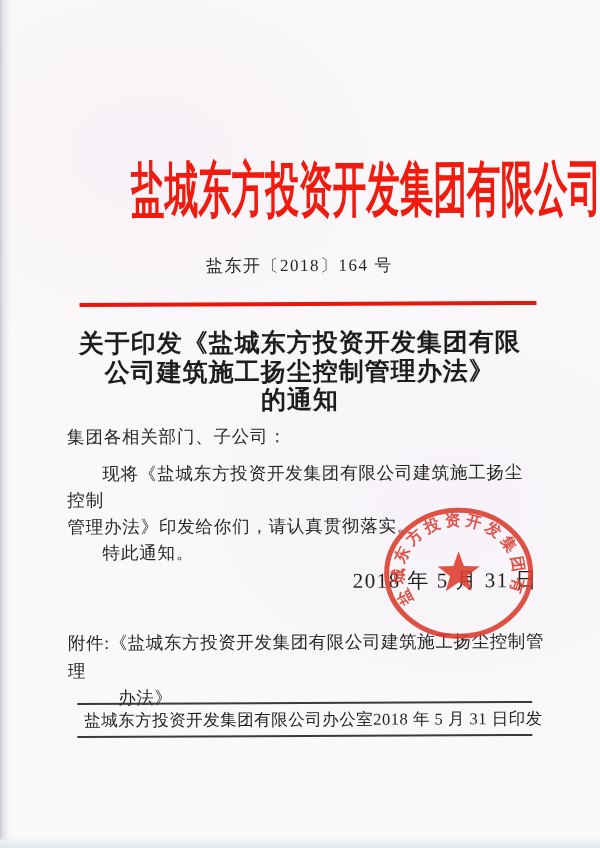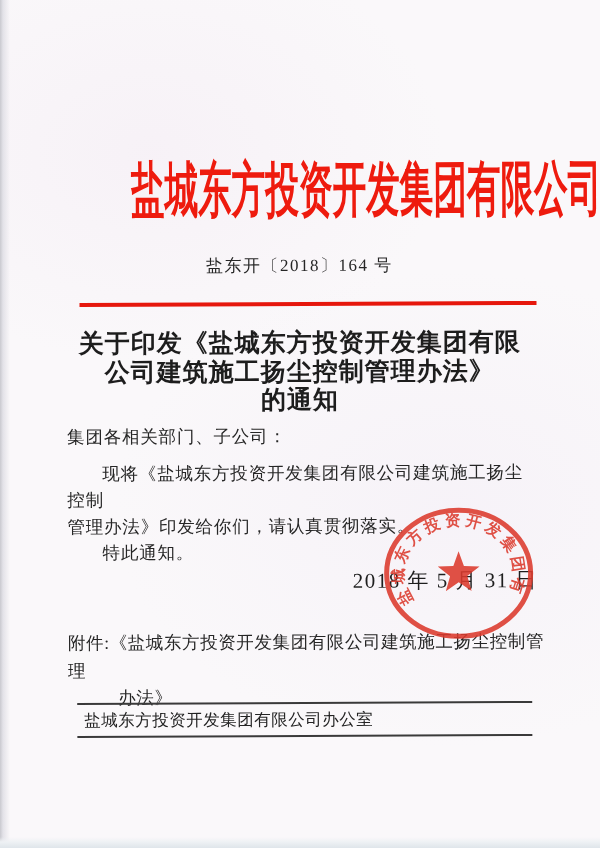--- a/index.html
+++ b/index.html
@@ -113,17 +113,18 @@
     </svg>
 
     <div class="attachment">
       <div>附件:《盐城东方投资开发集团有限公司建筑施工扬尘控制管理</div>
       <div class="line2">办法》</div>
     </div>
 
     <div class="footer-rule top"></div>
     <div class="footer-row">
       <span class="left">盐城东方投资开发集团有限公司办公室</span>
+      <span class="right">2018 年 5 月 31 日印发</span>
     </div>
     <div class="footer-rule bottom"></div>
 
   </div>
 </div>
 
 </body></html>

